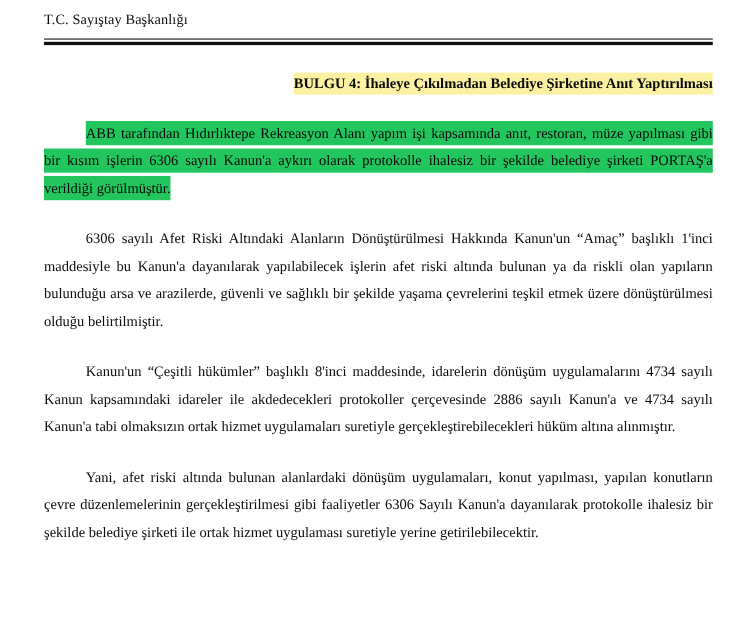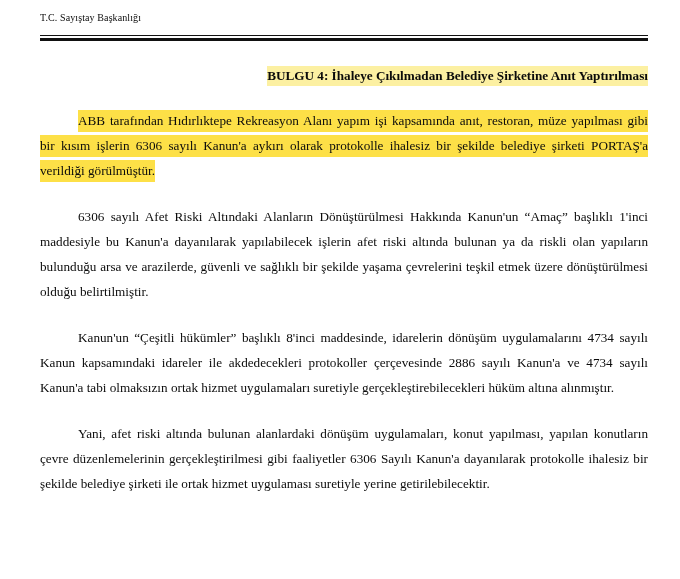--- a/index.html
+++ b/index.html
@@ -25,21 +25,21 @@
   }
 
   
   .doc-header {
     position: absolute;
     left: 40px;
     top: 9px;
     width: 608px;
   }
   .doc-header .header-title {
-    font-size: 10px;
+    font-size: 13px;
     line-height: 18px;
     letter-spacing: 0.1px;
     white-space: nowrap;
   }
   .header-rule {
     position: absolute;
     left: 40px;
     top: 35px;
     width: 608px;
     height: 6px;
@@ -91,21 +91,21 @@
     text-align: justify;
     text-justify: inter-word;
     text-indent: 38px;
     hyphens: none;
   }
 
   .para.highlighted {
     background: transparent;
   }
   .para.highlighted .hl {
-    background: #fde047;
+    background: #22c55e;
     padding: 3px 0 4px 0;
     box-decoration-break: clone;
     -webkit-box-decoration-break: clone;
   }
 
   .gap-title   { height: 20px; }
   .gap-para    { height: 21px; }
 
   
   .para > .txt {

